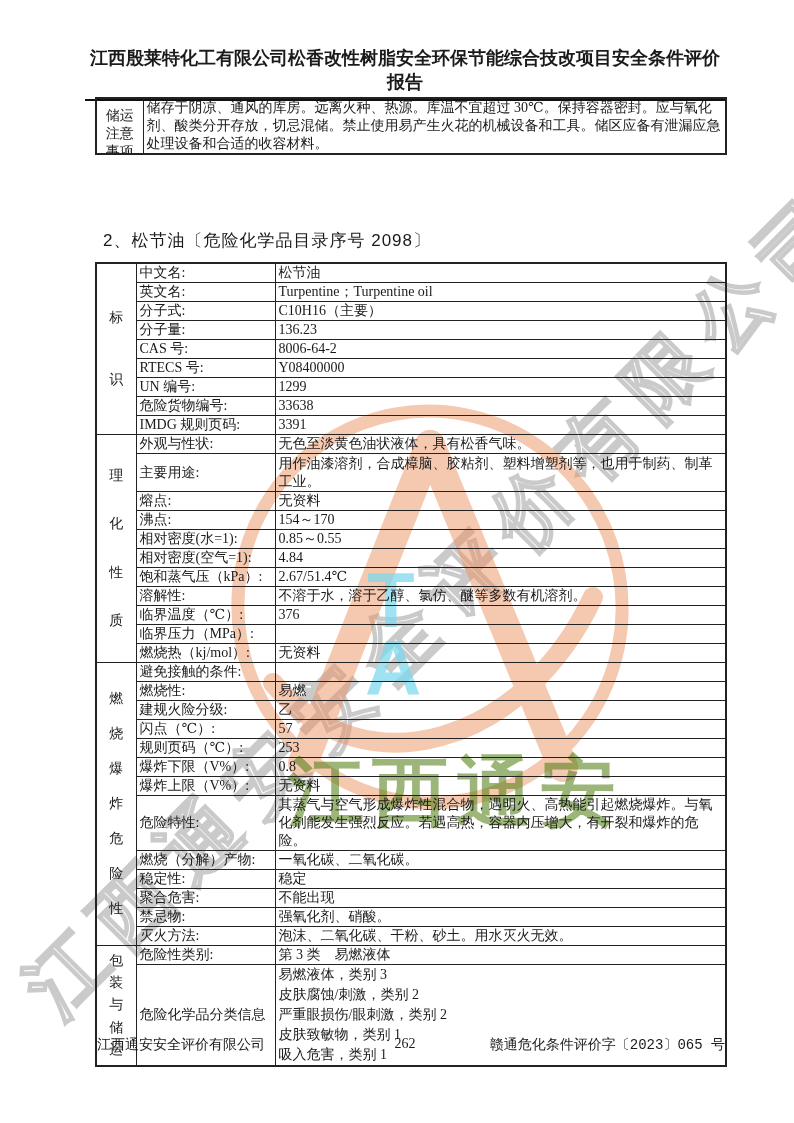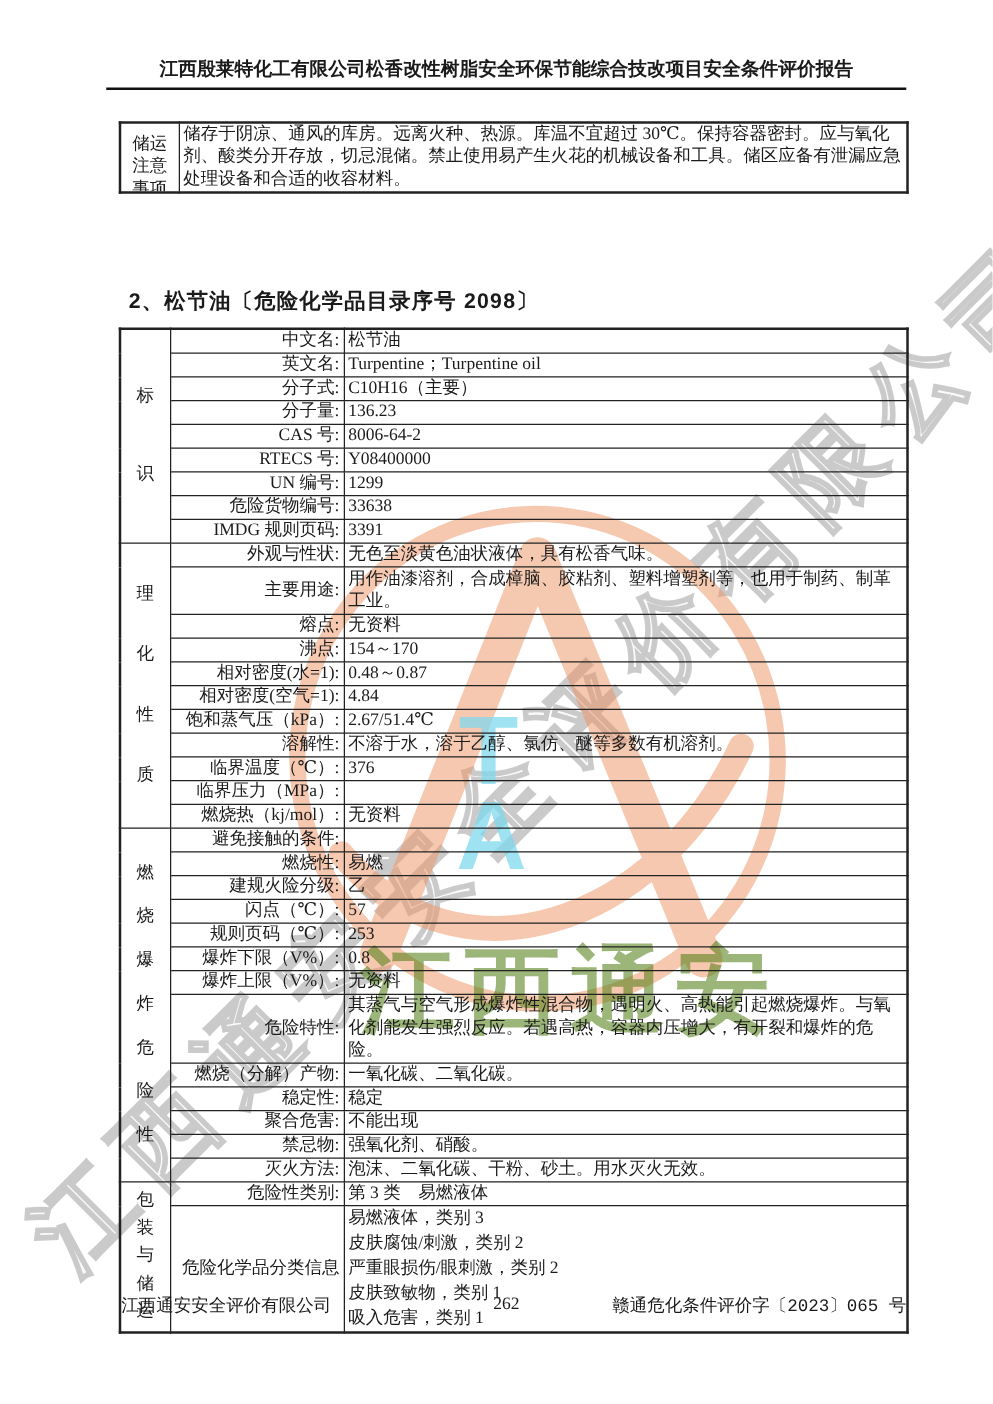--- a/index.html
+++ b/index.html
@@ -7,43 +7,43 @@
     width:794px;height:1123px;position:relative;background:#ffffff;
     font-family:"Liberation Serif","DejaVu Serif",serif;color:#1a1a1a;
     overflow:hidden;
   }
   .layer-content{position:absolute;inset:0;z-index:2;}
   .layer-wm{position:absolute;inset:0;z-index:1;}
 
   
   .header{
     position:absolute;top:46px;left:85px;width:640px;
-    text-align:center;font-size:15px;font-weight:bold;
+    text-align:center;font-size:18px;font-weight:bold;
     border-bottom:2px solid #111;padding-bottom:5px;
   }
 
   
   .section-title{
     position:absolute;top:229px;left:103px;
     font-family:"Liberation Sans","DejaVu Sans",sans-serif;
-    font-size:17px;font-weight:bold;letter-spacing:1px;
+    font-size:17px;font-weight:normal;letter-spacing:1px;
   }
 
   
   table{border-collapse:collapse;table-layout:fixed;background:transparent;}
   .doc-table{position:absolute;left:95px;width:630px;border:2px solid #222;}
   .doc-table td{
     border:1px solid #222;font-size:14px;line-height:18px;
     padding:0 3px;vertical-align:middle;text-align:center;
     overflow:hidden;
   }
   .top-table{top:97px;}
   .main-table{top:262px;}
   td.single{height:18px;}
-  td.lbl{text-align:right;margin-left:16px;}
+  td.lbl{text-align:left;margin-left:16px;}
   td.val{text-align:left;}
   .catbox{
     display:flex;flex-direction:column;justify-content:space-evenly;
     align-items:center;width:100%;
   }
   .h171{height:168px;}
   .h228{height:224px;}
   .h266{height:262px;}
   .h119{height:116px;}
   .line{display:block;line-height:20px;}
@@ -191,21 +191,21 @@
     <tr>
           <td class="lbl single">熔点:</td>
           <td class="val single">无资料</td>
         </tr>
     <tr>
           <td class="lbl single">沸点:</td>
           <td class="val single">154～170</td>
         </tr>
     <tr>
           <td class="lbl single">相对密度(水=1):</td>
-          <td class="val single">0.48～0.87</td>
+          <td class="val single">0.85～0.55</td>
         </tr>
     <tr>
           <td class="lbl single">相对密度(空气=1):</td>
           <td class="val single">4.84</td>
         </tr>
     <tr>
           <td class="lbl single">饱和蒸气压（kPa）:</td>
           <td class="val single">2.67/51.4℃</td>
         </tr>
     <tr>

